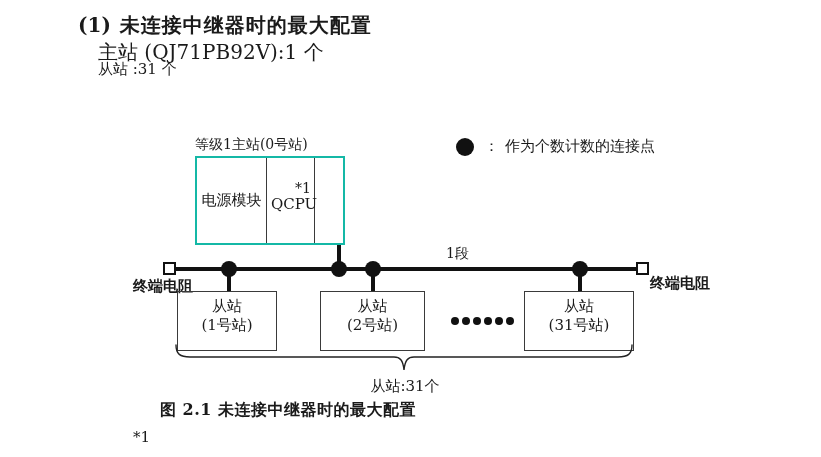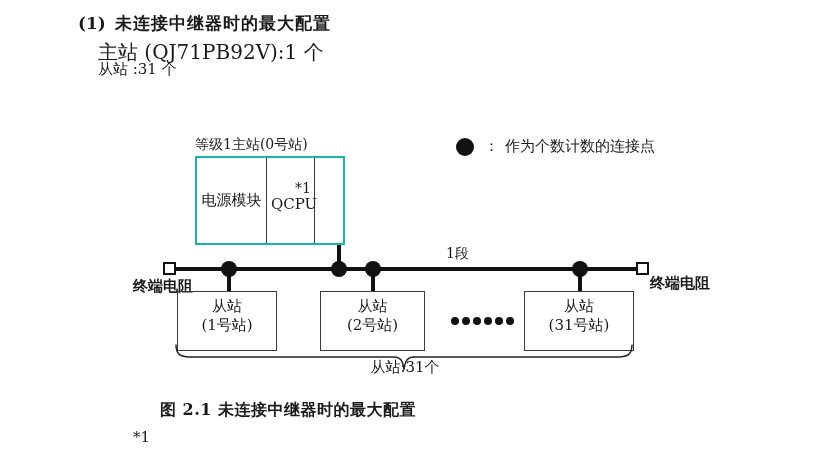--- a/index.html
+++ b/index.html
@@ -1,21 +1,21 @@
 <!DOCTYPE html>
 <html><head>
 <meta charset="utf-8">
 <style>
   html,body{margin:0;padding:0;background:#fff;}
   #page{position:relative;width:821px;height:457px;background:#ffffff;
         font-family:"DejaVu Serif","Liberation Serif",serif;color:#1a1a1a;overflow:hidden;}
   .abs{position:absolute;white-space:nowrap;}
 
   
-  .hdr-title{left:78px;top:12px;font-size:17px;font-weight:bold;letter-spacing:1px;}
+  .hdr-title{left:78px;top:12px;font-size:20px;font-weight:bold;letter-spacing:1px;}
   .hdr-title .num{margin-right:9px;letter-spacing:0;}
   .hdr-line2{left:98px;top:39px;font-size:20px;}
   .hdr-line3{left:98px;top:60px;font-size:15px;}
 
   
   .legend{left:456px;top:137px;display:flex;align-items:center;font-size:15px;}
   .legend-dot{width:18px;height:18px;border-radius:50%;background:#111;display:inline-block;}
   .legend-colon{margin:0 6px 0 10px;}
 
   
@@ -38,21 +38,21 @@
   .seg-label{left:446px;top:245px;font-size:14px;}
 
   
   .slave-box{border:1px solid #3a3a3a;box-sizing:border-box;text-align:center;
              font-size:15px;line-height:19px;padding-top:5px;height:60px;top:291px;}
   .edots{left:451px;top:317px;display:flex;gap:3px;}
   .edot{width:8px;height:8px;border-radius:50%;background:#111;display:inline-block;}
 
   
   .brace-svg{left:170px;top:342px;}
-  .brace-label{left:340px;top:358px;width:130px;text-align:center;font-size:15px;}
+  .brace-label{left:340px;top:377px;width:130px;text-align:center;font-size:15px;}
   .caption{left:160px;top:400px;width:490px;text-align:left;font-size:16px;font-weight:bold;letter-spacing:0.5px;}
   .foot-marker{left:133px;top:428px;font-size:15px;}
   .foot-text{left:160px;top:428px;font-size:15px;}
 </style>
 </head>
 <body>
 
 <div id="page">
 
   <div class="abs hdr-title">

